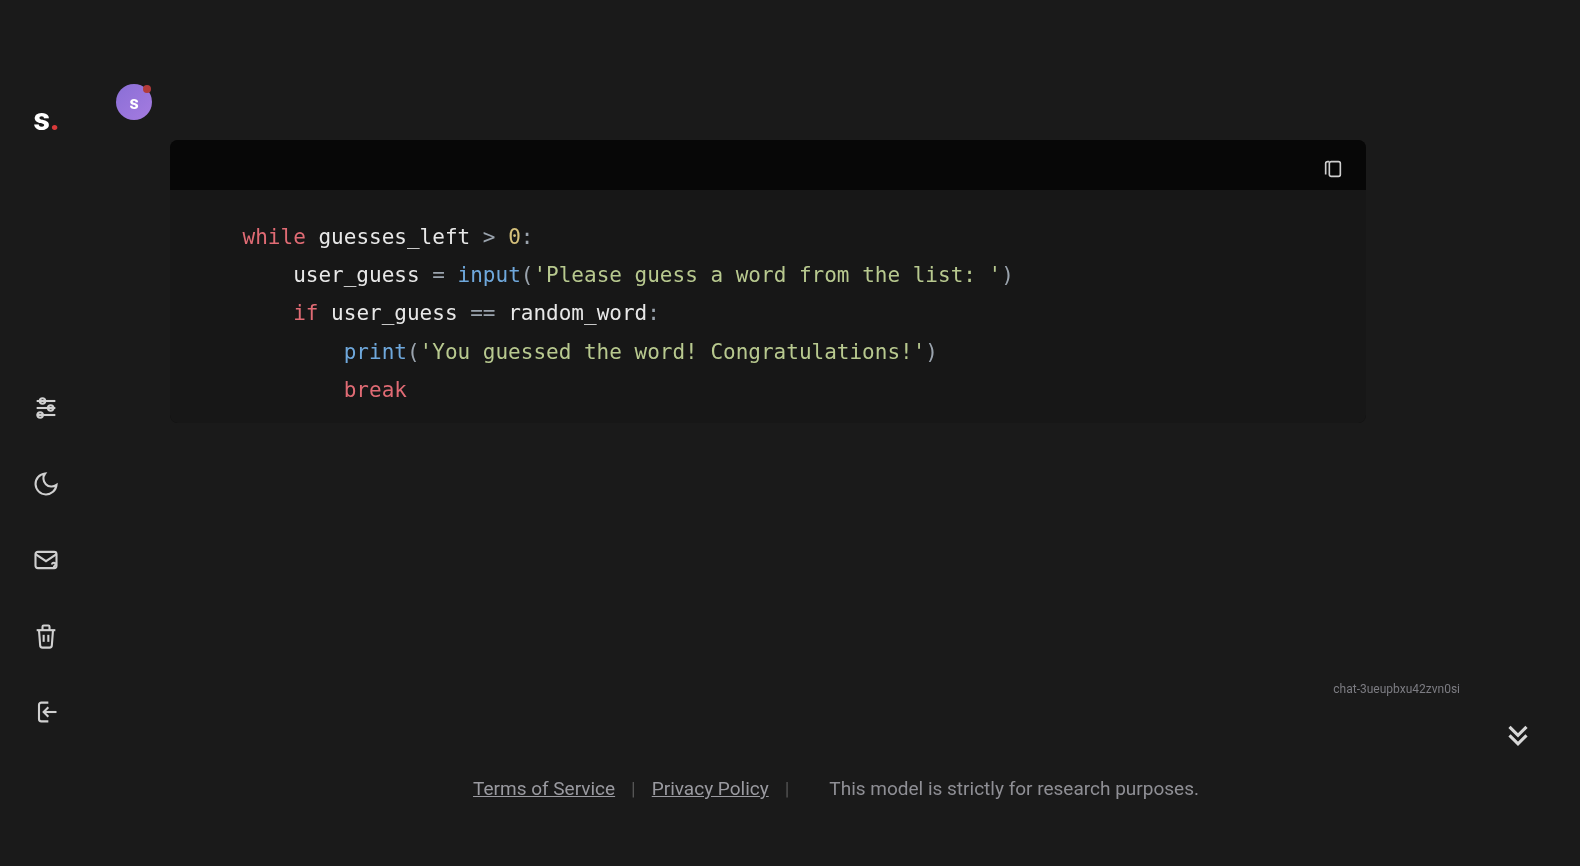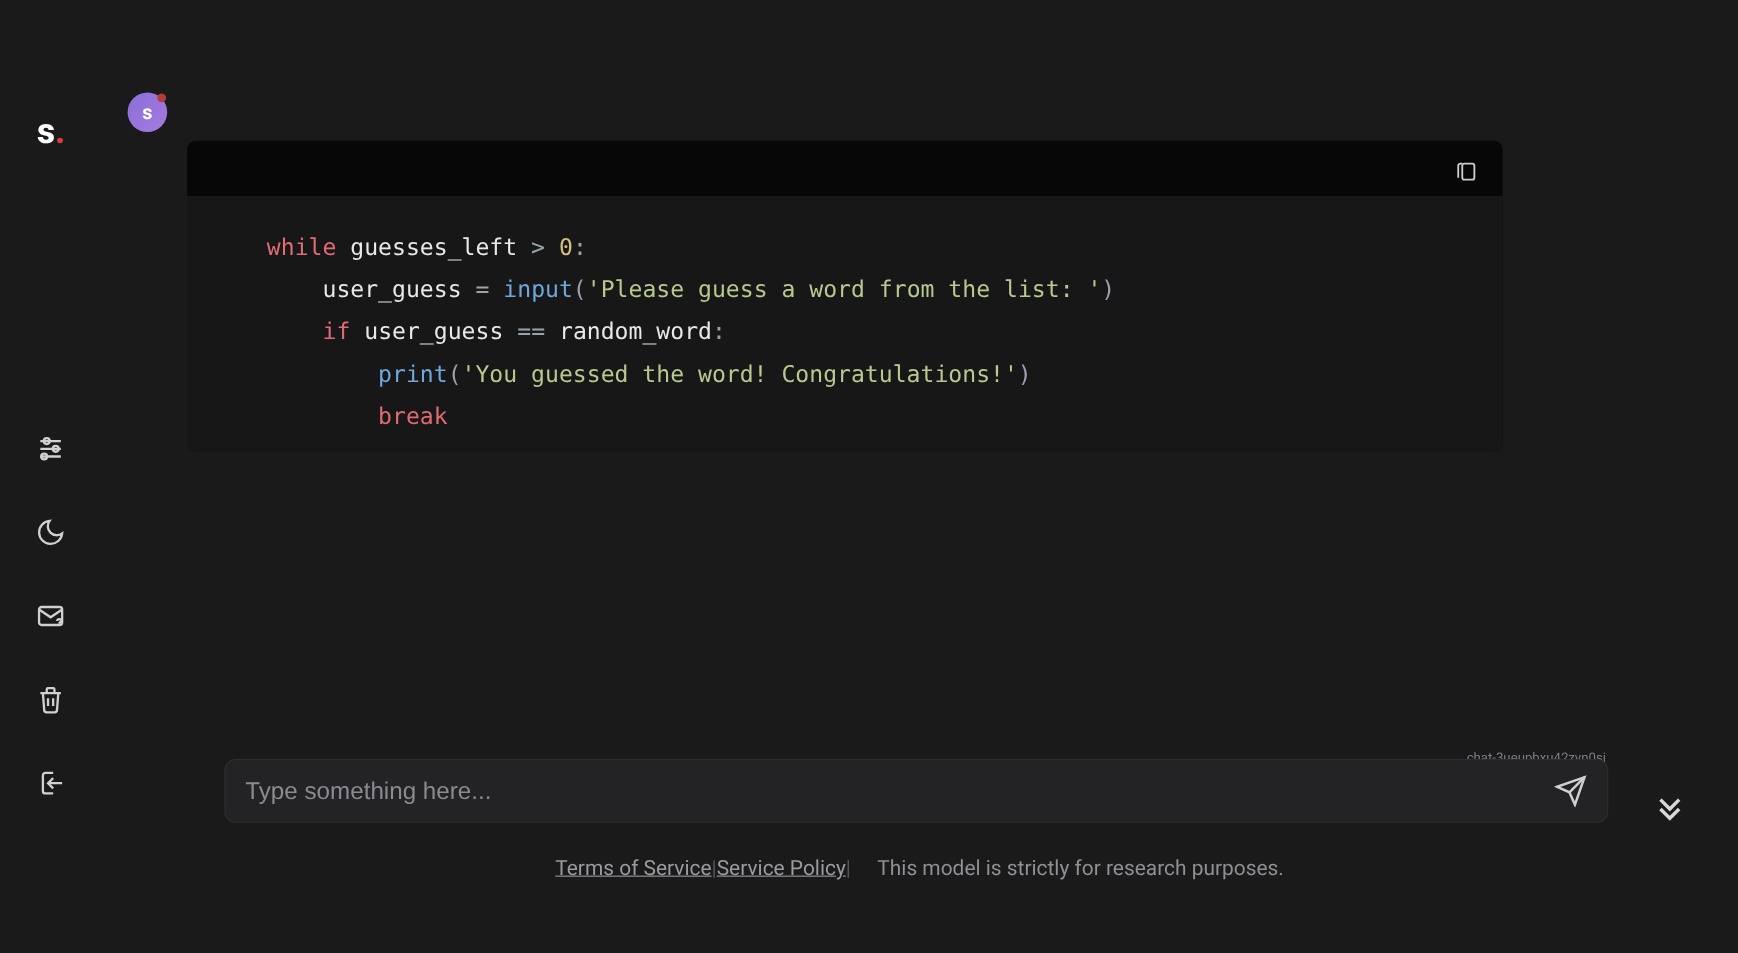--- a/index.html
+++ b/index.html
@@ -94,21 +94,21 @@
     font-size: 25px;
     line-height: 1.72;
     color:#eaeaea;
   }
   .plain-code {
     white-space: pre;
     font-family: inherit;
   }
 
   .code-block {
-    margin-top: 46px;
+    margin-top: 58px;
     background: #0e0e0e;
     border-radius: 8px;
     width: 1196px;
     overflow:hidden;
   }
   .code-header {
     height: 50px;
     display:flex;
     justify-content:flex-end;
     align-items:center;
@@ -174,20 +174,21 @@
   }
   .send-btn svg{width:100%;height:100%;stroke:currentColor;fill:none;stroke-width:1.8;}
 
   .footer {
     position:absolute;
     left:0; right:0;
     bottom: 66px;
     display:flex;
     justify-content:center;
     align-items:center;
+    gap: 16px;
     color:#9a9aa0;
     font-size:19px;
   }
   .footer a { color:#9a9aa0; text-decoration: underline; cursor:pointer;}
   .footer .sep { color:#555; }
   .footer .note { color:#8f8f95; margin-left:24px;}
 
   .scroll-down {
     position:absolute;
     right: 40px;
@@ -274,34 +275,25 @@
 <span>        </span><span class="tok-kw">if</span><span> </span><span class="tok-id">user_guess</span><span> </span><span class="tok-op">==</span><span> </span><span class="tok-id">random_word</span><span class="tok-op">:</span>
 <span>            </span><span class="tok-fn">print</span><span class="tok-op">(</span><span class="tok-str">'You guessed the word! Congratulations!'</span><span class="tok-op">)</span>
 <span>            </span><span class="tok-kw">break</span></div>
           </div>
         </div>
       </div>
     </div>
 
     <div class="chat-id">chat-3ueupbxu42zvn0si</div>
 
-    <div class="input-row">
-      <input type="text" placeholder="Type something here..." style="">
-      <div class="send-btn">
-        <svg viewBox="0 0 24 24">
-            <path d="M22 2L11 13"></path>
-            <path d="M22 2l-7 20-4-9-9-4 20-7z"></path>
-          </svg>
-      </div>
-    </div>
 
     <div class="footer">
       <a>Terms of Service</a>
       <span class="sep">|</span>
-      <a>Service Policy</a>
+      <a>Privacy Policy</a>
       <span class="sep">|</span>
       <span class="note">This model is strictly for research purposes.</span>
     </div>
 
     <div class="scroll-down">
       <svg viewBox="0 0 24 24">
           <path d="M6 7l6 6 6-6"></path>
           <path d="M6 13l6 6 6-6"></path>
         </svg>
     </div>

